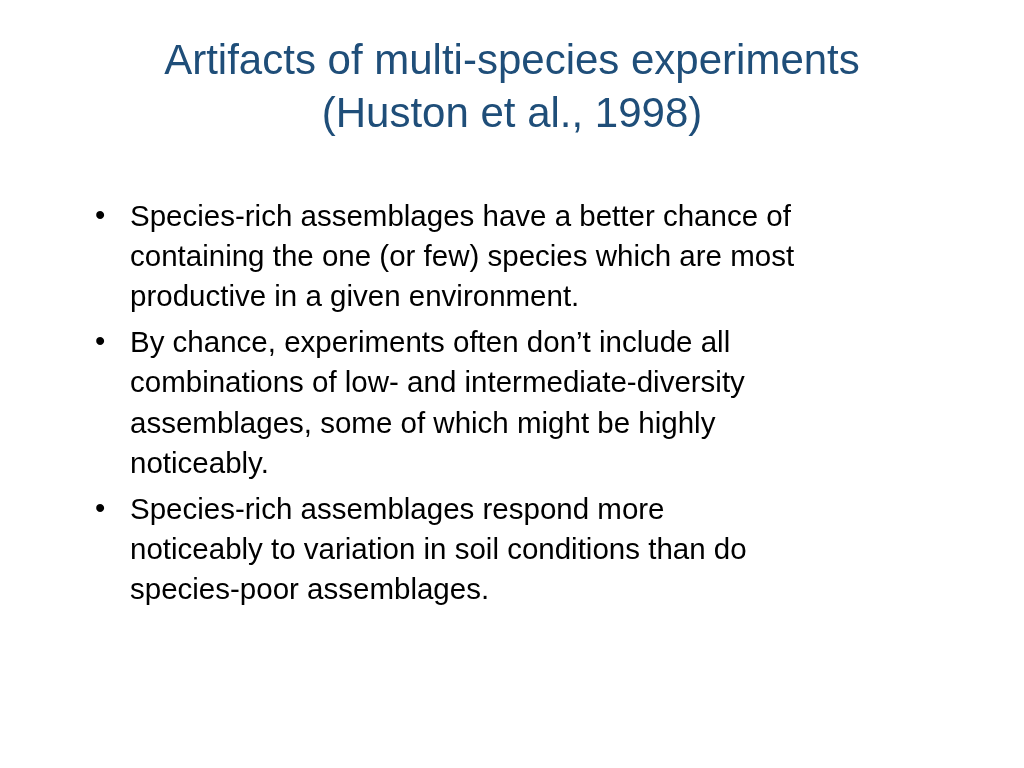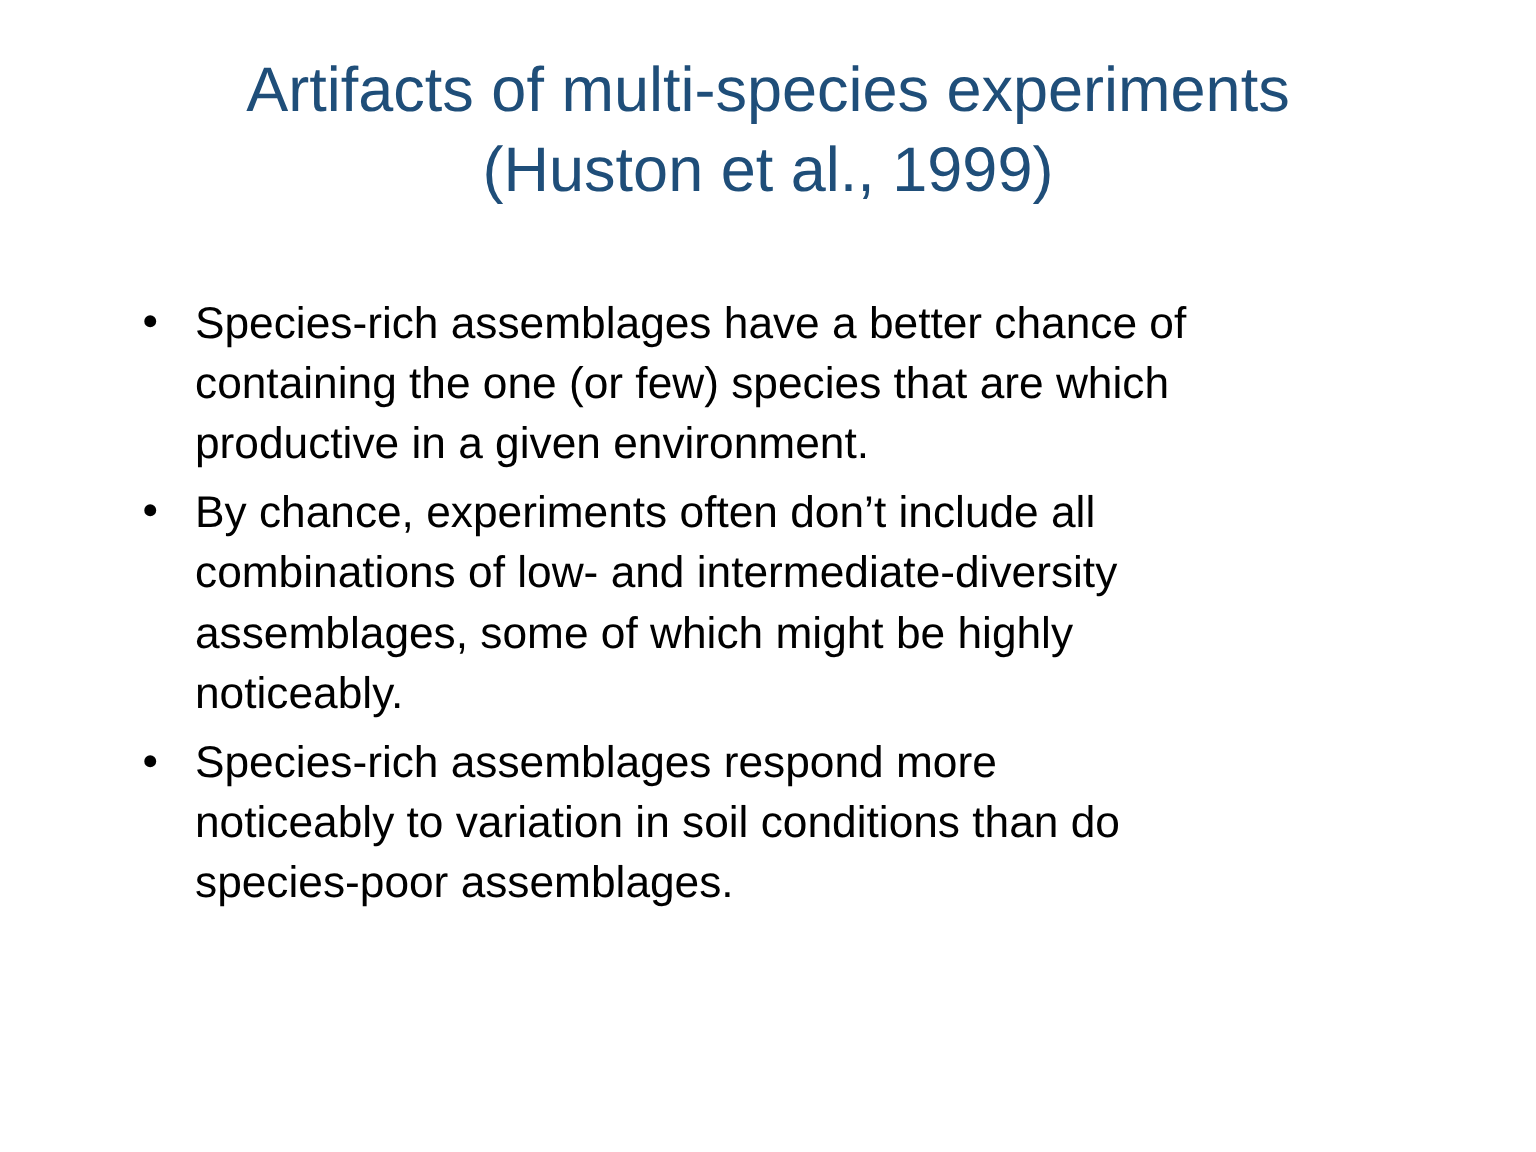--- a/index.html
+++ b/index.html
@@ -65,28 +65,28 @@
     white-space: pre-line;
   }
 </style>
 </head>
 <body>
 
 <div class="slide">
 
   <div class="slide-title">
     <span class="title-line">Artifacts of multi-species experiments</span>
-    <span class="title-line">(Huston et al., 1999)</span>
+    <span class="title-line">(Huston et al., 1998)</span>
   </div>
 
   <ul class="body-list">
     <li class="bullet-item">
       <span class="bullet-dot">•</span>
       <span class="bullet-text">Species-rich assemblages have a better chance of
-containing the one (or few) species that are which
+containing the one (or few) species which are most
 productive in a given environment.</span>
     </li>
     <li class="bullet-item">
       <span class="bullet-dot">•</span>
       <span class="bullet-text">By chance, experiments often don’t include all
 combinations of low- and intermediate-diversity
 assemblages, some of which might be highly
 noticeably.</span>
     </li>
     <li class="bullet-item">

